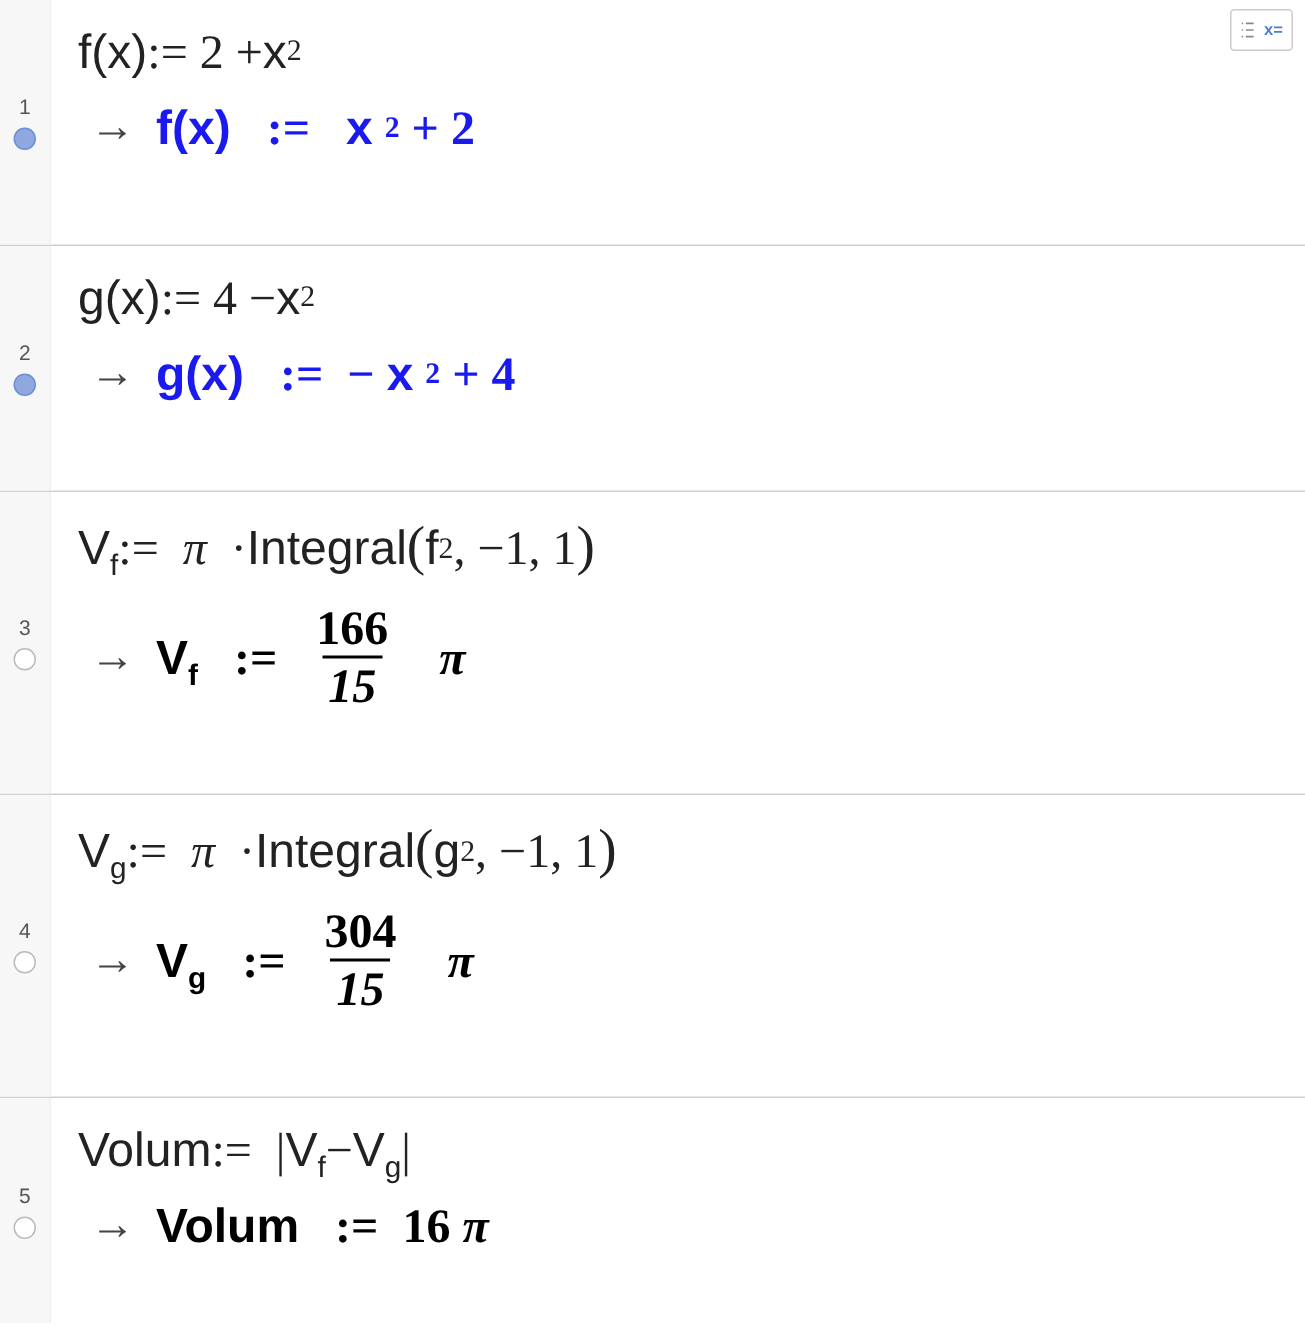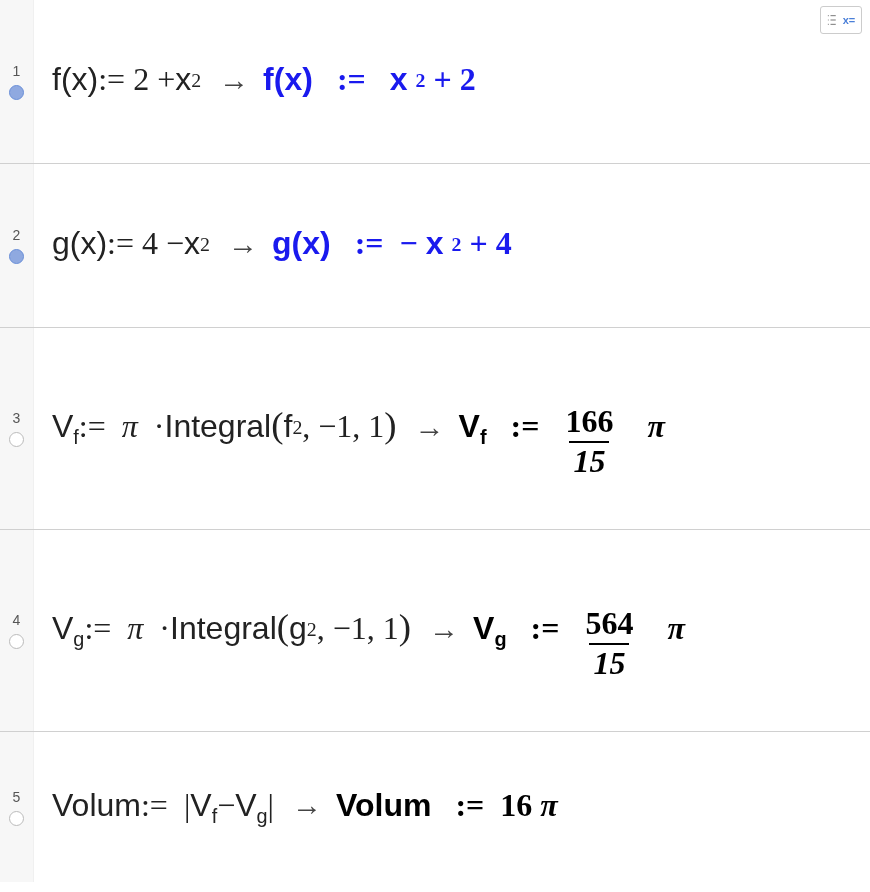--- a/index.html
+++ b/index.html
@@ -68,21 +68,21 @@
       background: #8fa9e0;
     }
     .marker.empty {
       background: #fff;
       border-color: #bbb;
     }
     .content {
       flex: 1;
       padding: 12px 8px 16px 18px;
       display: flex;
-      flex-direction: row;
+      flex-direction: column;
       gap: 10px;
     }
     .expr-line {
       display: flex;
       align-items: center;
       font-size: 32px;
       color: #222;
       font-family: "Times New Roman", serif;
       line-height: 1.4;
     }
@@ -124,21 +124,20 @@
     .frac {
       display: inline-flex;
       flex-direction: column;
       align-items: center;
       vertical-align: middle;
       margin: 0 6px;
       line-height: 1.05;
     }
     .frac .num {
       padding: 0 4px 2px 4px;
-      margin-top: 31px;
     }
     .frac .den {
       border-top: 2.5px solid currentColor;
       padding: 2px 4px 0 4px;
       font-style: italic;
     }
     .italic {
       font-style: italic;
     }
     .pi {
@@ -225,21 +224,21 @@
 <div class="row r4">
   <div class="gutter">
     <span class="row-num">4</span>
     <span class="marker empty"></span>
   </div>
   <div class="content">
     <div class="expr-line"><span class="sans">V<sub>g</sub></span> := &nbsp;<span class="italic">π</span>&nbsp; · <span class="sans">Integral</span><span class="big-paren">(</span><span class="sans">g</span><sup>2</sup>, −1, 1<span class="big-paren">)</span></div>
     <div class="result-line">
       <span class="arrow">→</span>
       <span class="result black"><span class="sans">V<sub>g</sub></span>&nbsp; :=&nbsp; <span class="frac">
-            <span class="num">564</span>
+            <span class="num">304</span>
             <span class="den">15</span>
           </span>&nbsp;<span class="pi">π</span></span>
     </div>
   </div>
 </div>
 
 <div class="row r5">
   <div class="gutter">
     <span class="row-num">5</span>
     <span class="marker empty"></span>

